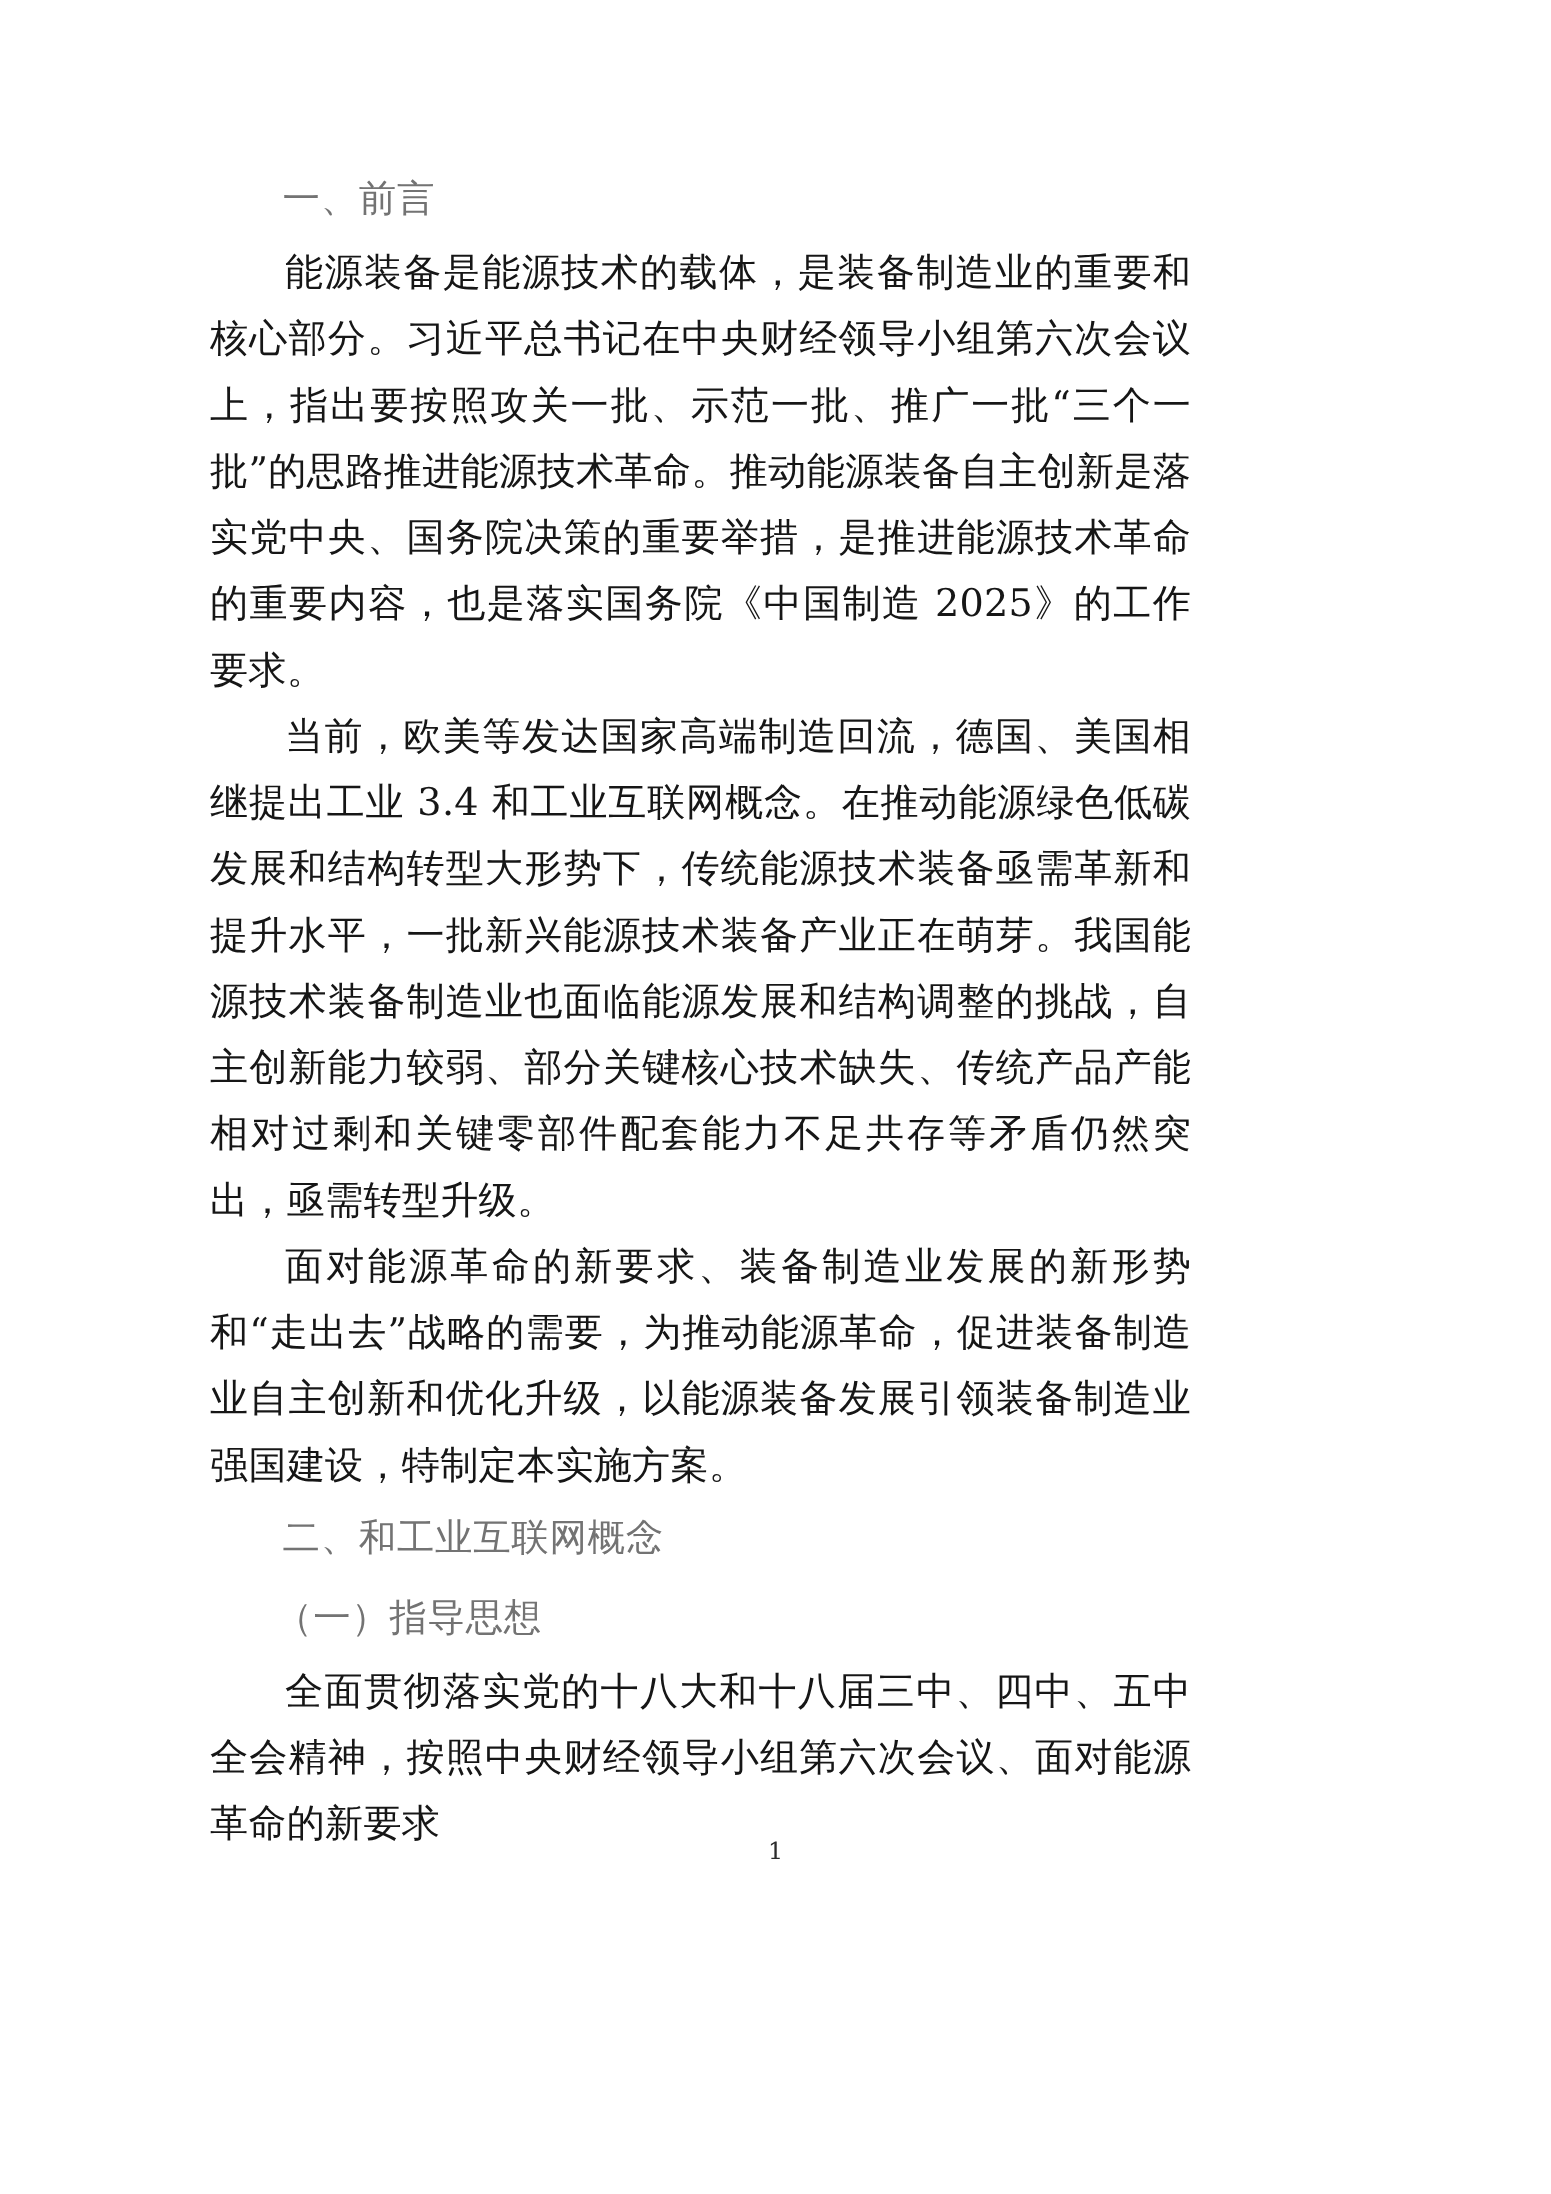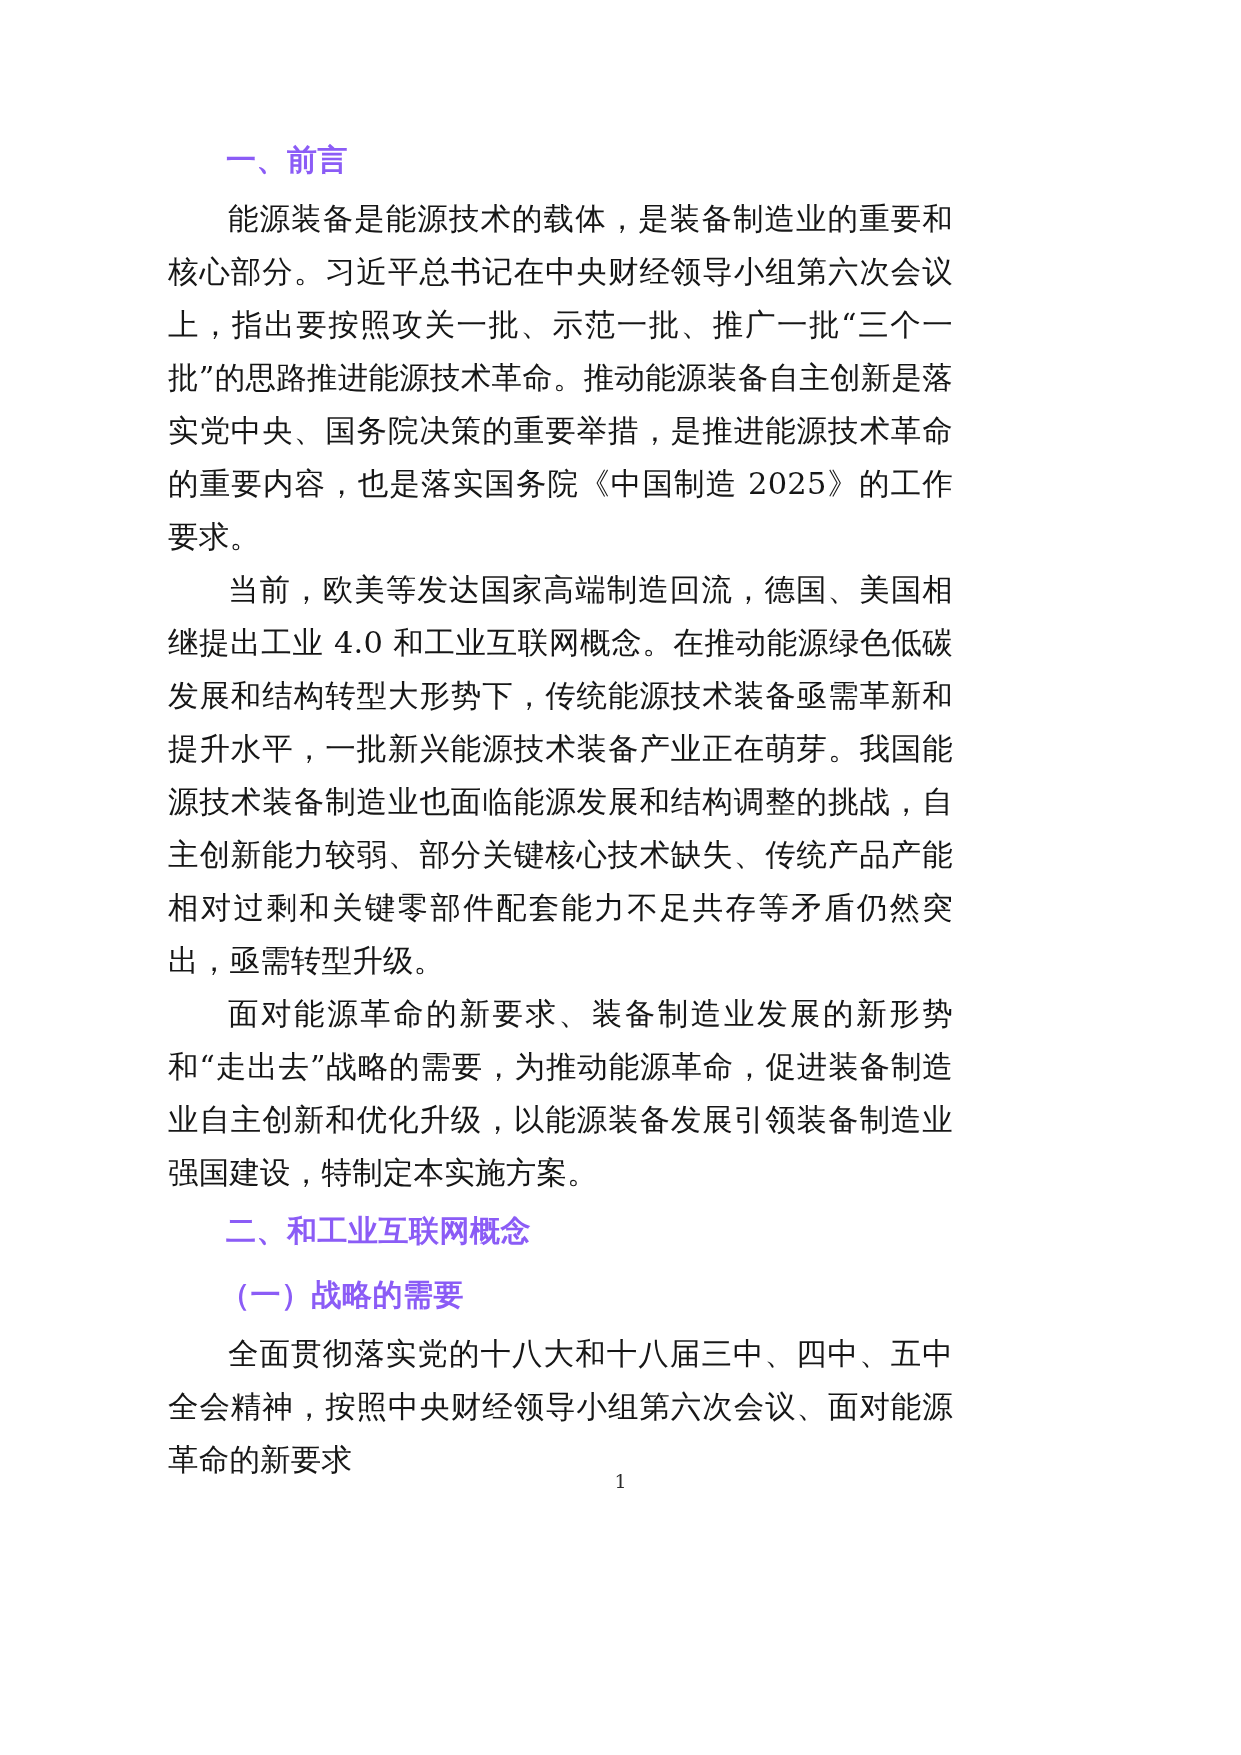--- a/index.html
+++ b/index.html
@@ -20,24 +20,24 @@
   }
   .content {
     position: absolute;
     left: 168px;
     top: 128px;
     width: 785px;
   }
   .heading-1,
   .heading-2 {
     font-size: 30px;
-    font-weight: bold;
+    font-weight: normal;
     line-height: 64px;
     letter-spacing: 0.5px;
-    color: #8b5cf6;
+    color: #737373;
     text-indent: 58px;
     margin: 0;
     padding: 0;
     white-space: nowrap;
   }
   .heading-2 {
     text-indent: 52px;
   }
   .para {
     font-size: 30.5px;
@@ -68,27 +68,27 @@
 <body>
 
 <div class="page">
 
   <div class="content">
 
     <div class="heading-1">一、前言</div>
 
     <div class="para">能源装备是能源技术的载体，是装备制造业的重要和核心部分。习近平总书记在中央财经领导小组第六次会议上，指出要按照攻关一批、示范一批、推广一批“三个一批”的思路推进能源技术革命。推动能源装备自主创新是落实党中央、国务院决策的重要举措，是推进能源技术革命的重要内容，也是落实国务院《中国制造 2025》的工作要求。</div>
 
-    <div class="para">当前，欧美等发达国家高端制造回流，德国、美国相继提出工业 4.0 和工业互联网概念。在推动能源绿色低碳发展和结构转型大形势下，传统能源技术装备亟需革新和提升水平，一批新兴能源技术装备产业正在萌芽。我国能源技术装备制造业也面临能源发展和结构调整的挑战，自主创新能力较弱、部分关键核心技术缺失、传统产品产能相对过剩和关键零部件配套能力不足共存等矛盾仍然突出，亟需转型升级。</div>
+    <div class="para">当前，欧美等发达国家高端制造回流，德国、美国相继提出工业 3.4 和工业互联网概念。在推动能源绿色低碳发展和结构转型大形势下，传统能源技术装备亟需革新和提升水平，一批新兴能源技术装备产业正在萌芽。我国能源技术装备制造业也面临能源发展和结构调整的挑战，自主创新能力较弱、部分关键核心技术缺失、传统产品产能相对过剩和关键零部件配套能力不足共存等矛盾仍然突出，亟需转型升级。</div>
 
     <div class="para">面对能源革命的新要求、装备制造业发展的新形势和“走出去”战略的需要，为推动能源革命，促进装备制造业自主创新和优化升级，以能源装备发展引领装备制造业强国建设，特制定本实施方案。</div>
 
     <div class="heading-1">二、和工业互联网概念</div>
 
-    <div class="heading-2">（一）战略的需要</div>
+    <div class="heading-2">（一）指导思想</div>
 
     <div class="para last-open">全面贯彻落实党的十八大和十八届三中、四中、五中全会精神，按照中央财经领导小组第六次会议、面对能源革命的新要求</div>
 
   </div>
 
   <div class="page-number">1</div>
 
 </div>
 
 </body></html>

